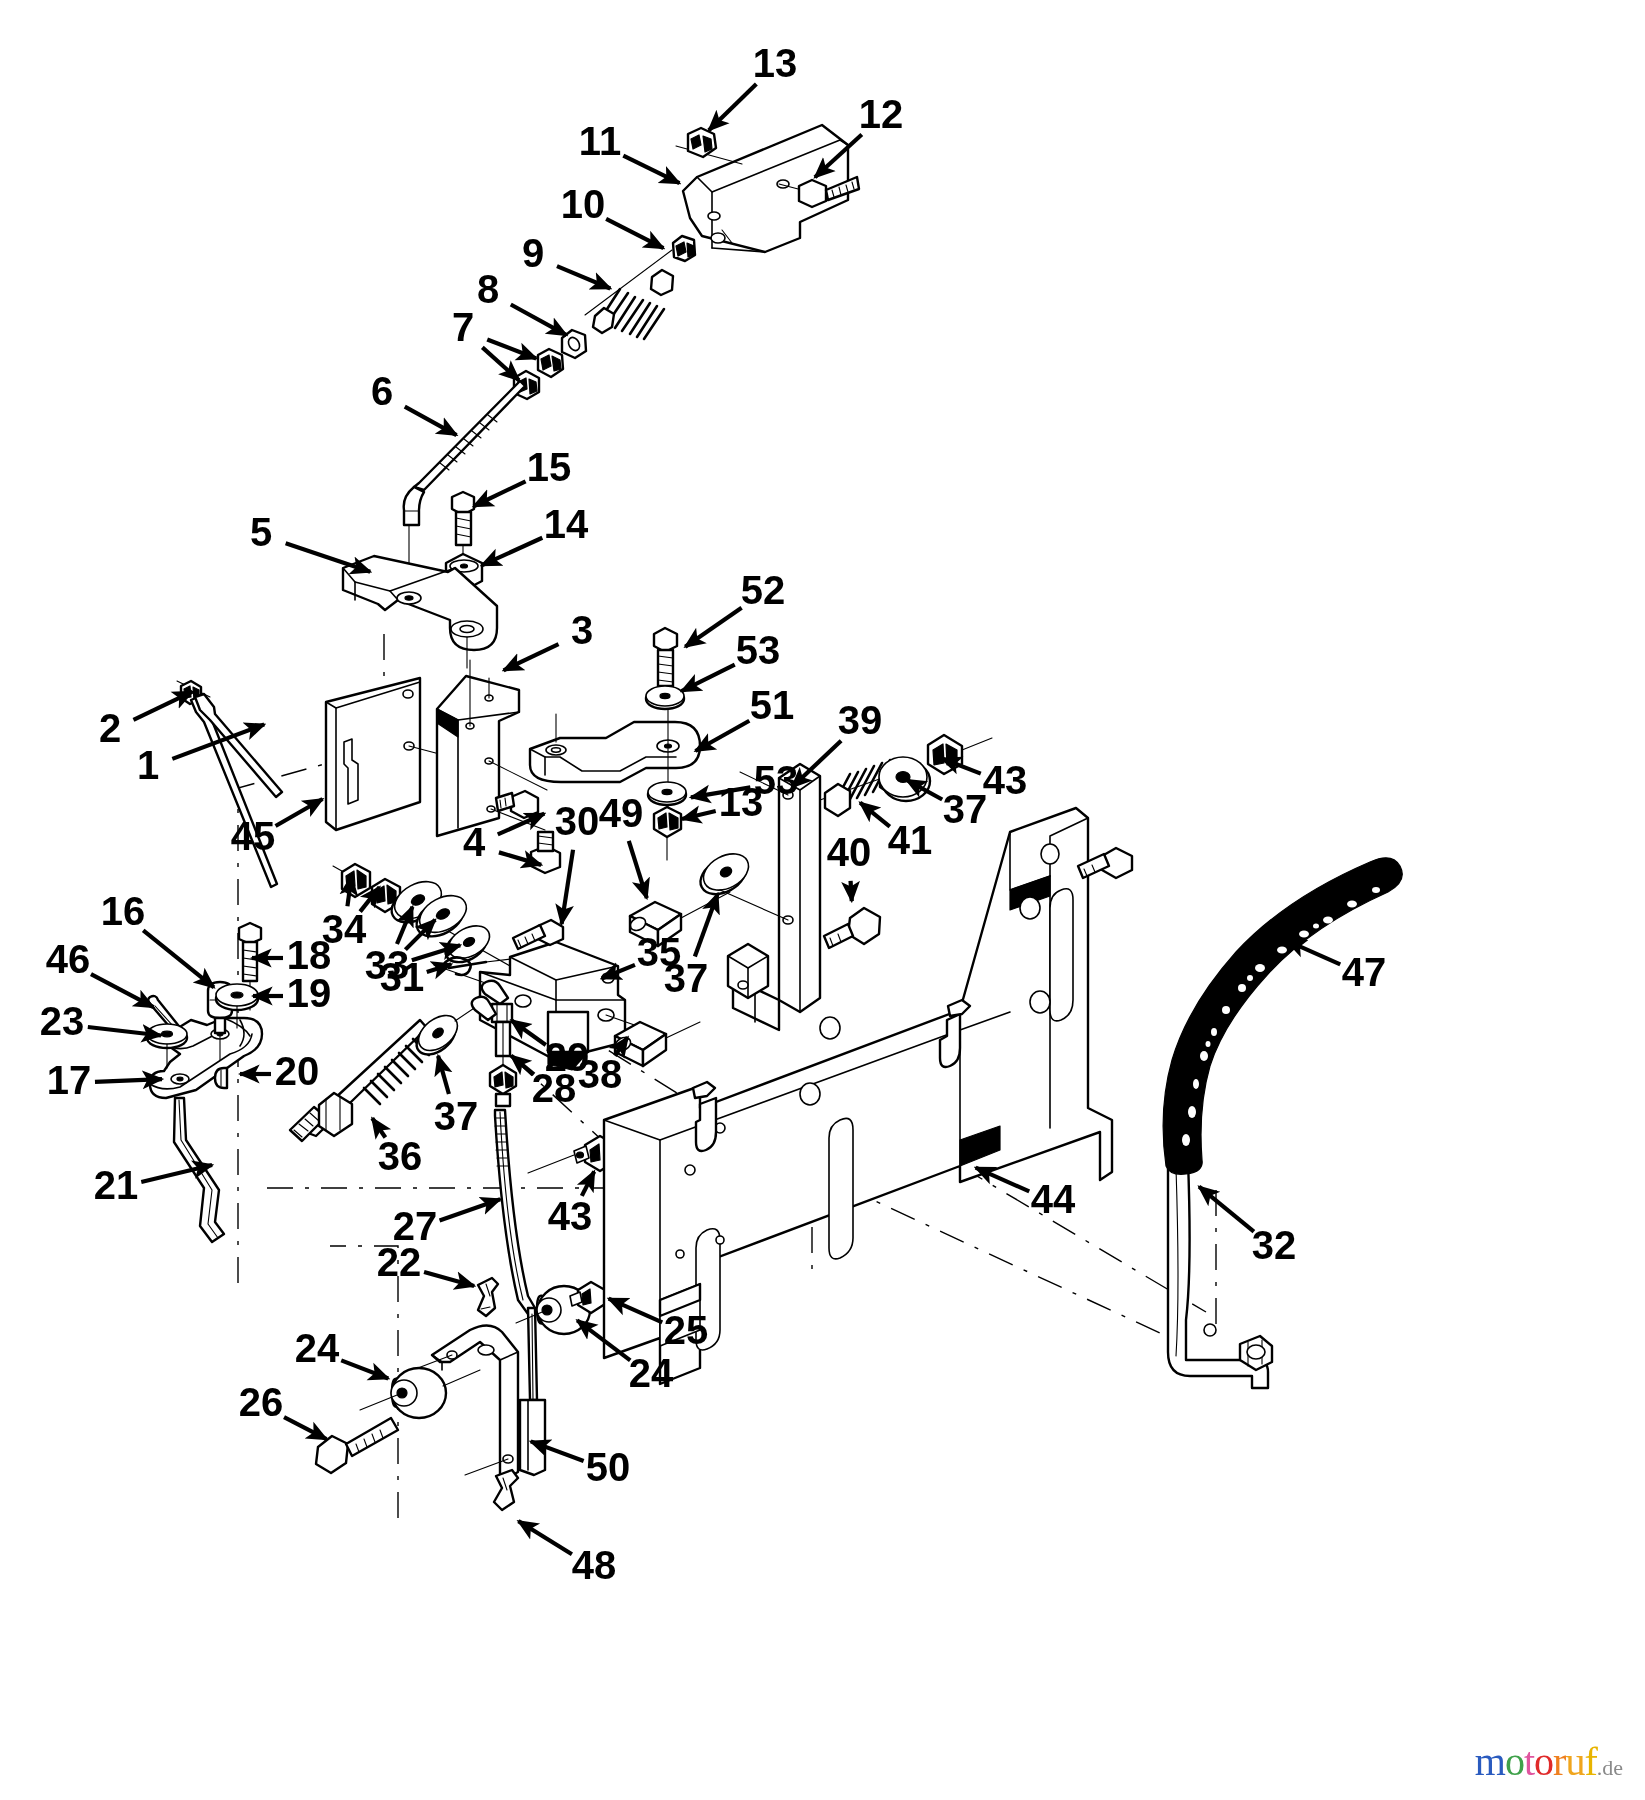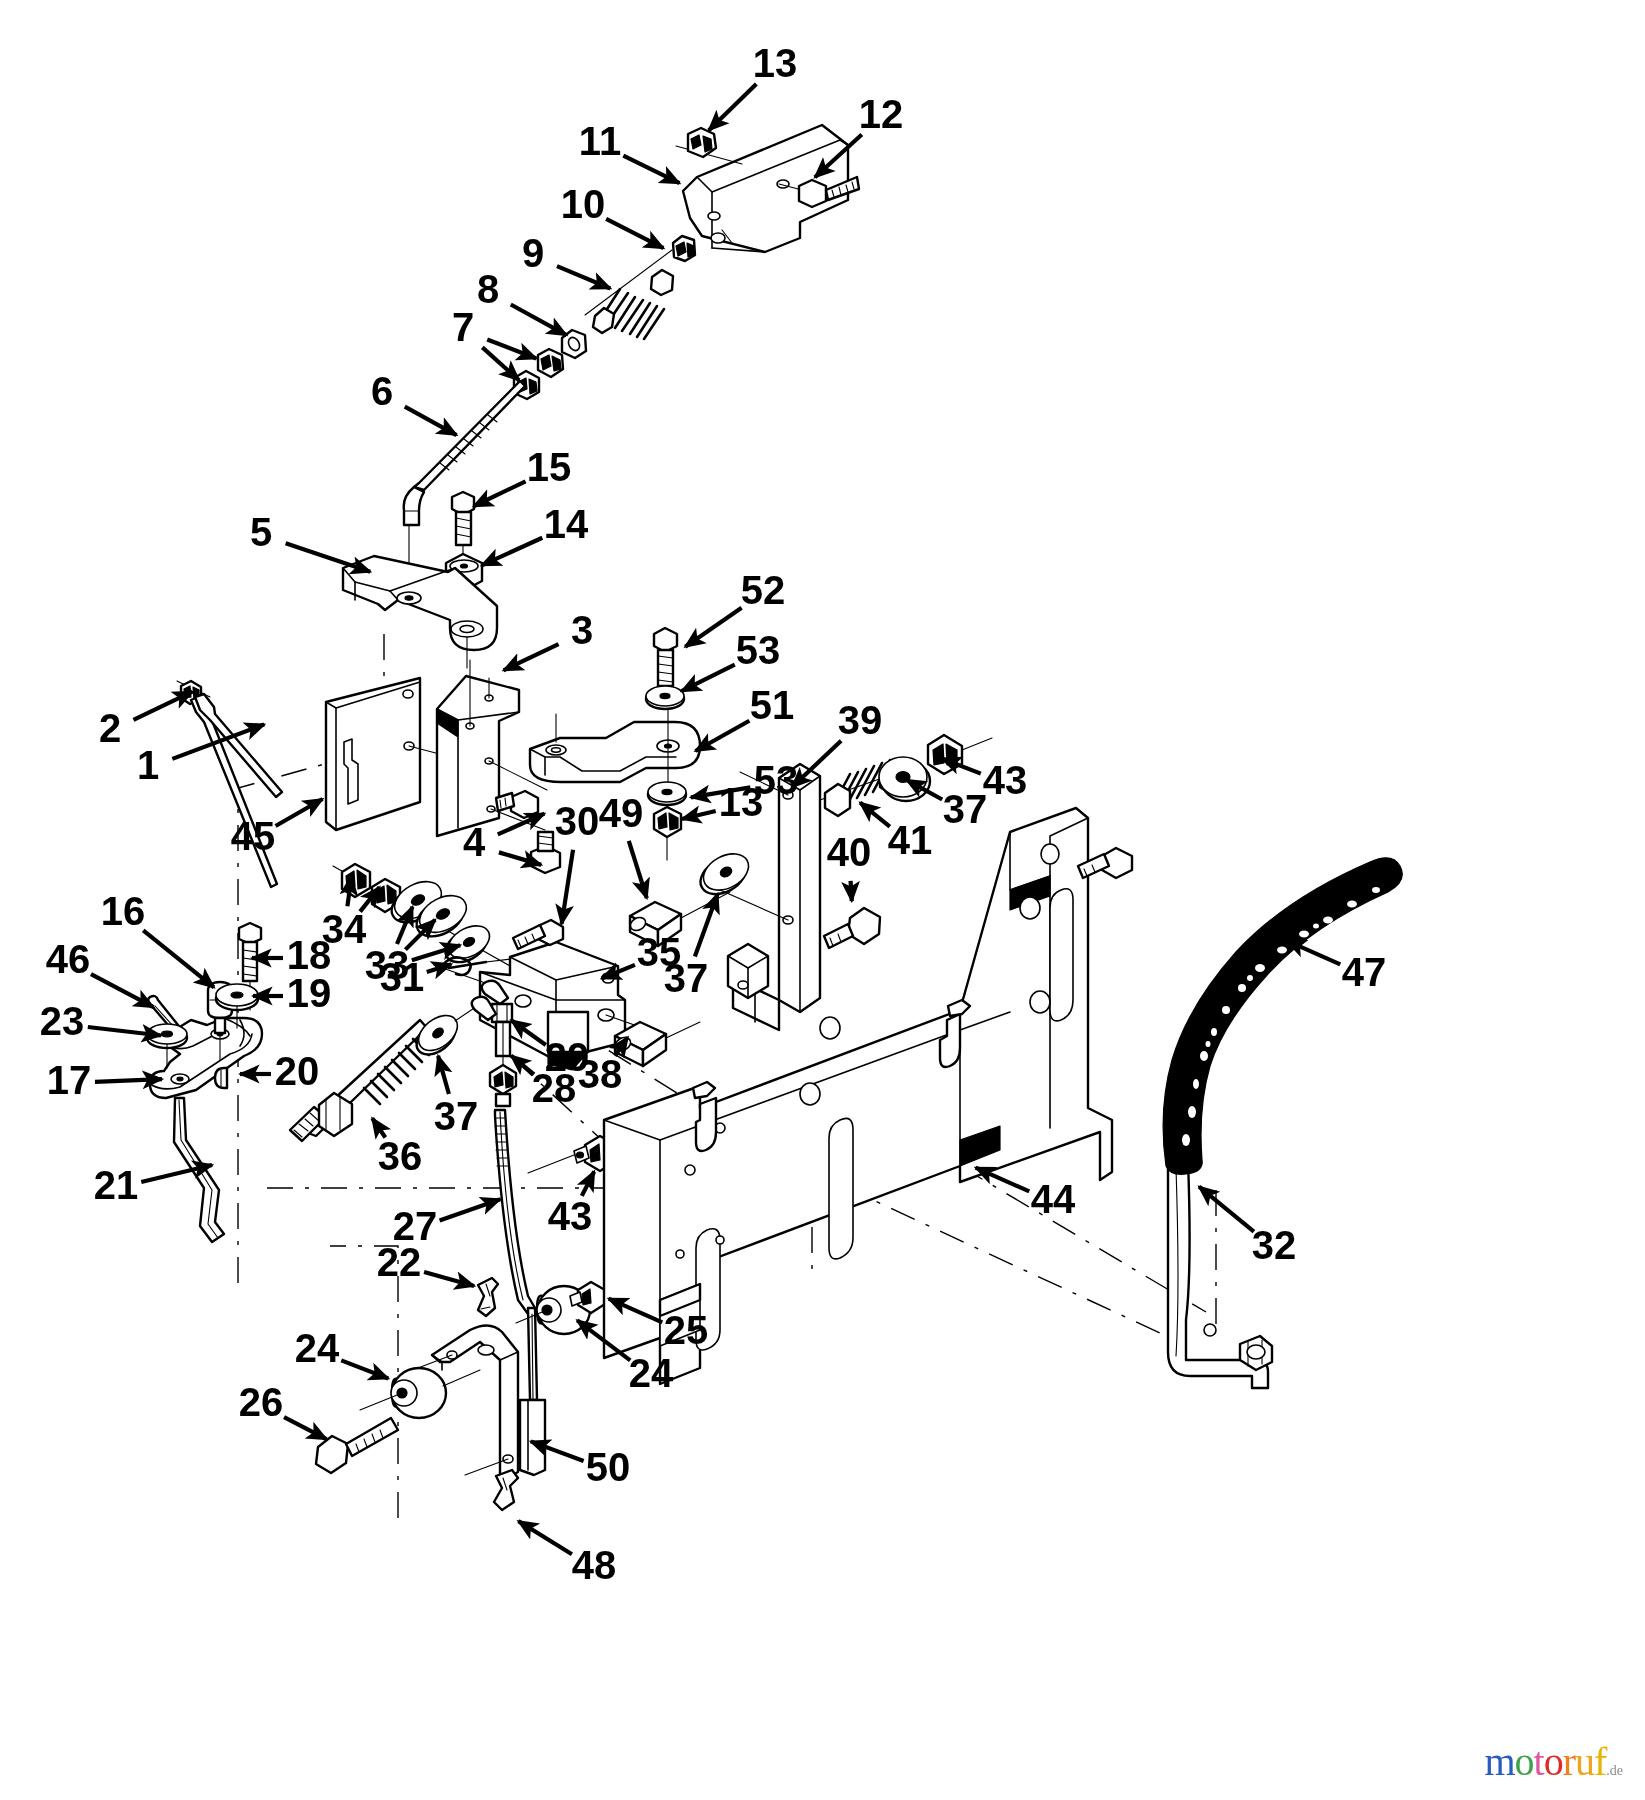--- a/index.html
+++ b/index.html
@@ -48,21 +48,21 @@
     right: 22px;
     bottom: 18px;
     font-family: "Liberation Serif", serif;
     font-size: 40px;
     letter-spacing: -1px;
     line-height: 1;
     white-space: nowrap;
     user-select: none;
   }
   #watermark .wm-de {
-    font-size: 14px;
+    font-size: 22px;
     color: #8a8a8a;
     letter-spacing: 0;
   }
 </style>
 </head>
 <body>
 
 <div id="diagram-root">
 <svg class="diagram" viewBox="0 0 1645 1800" xmlns="http://www.w3.org/2000/svg">
 

